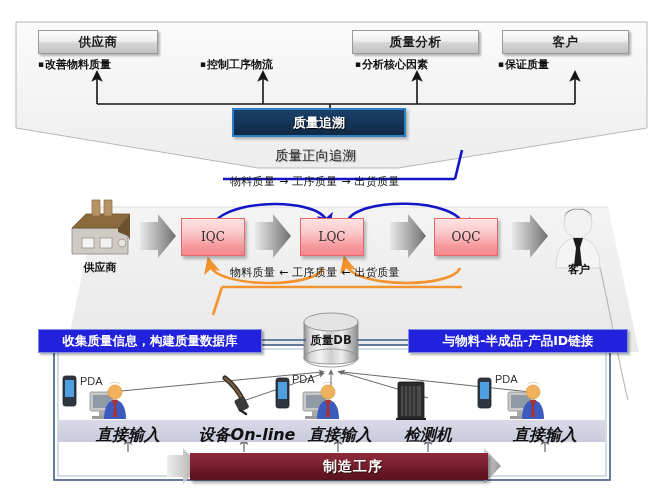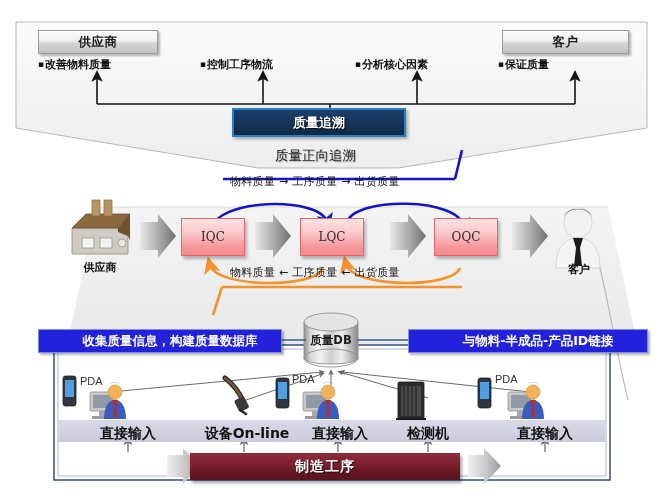--- a/index.html
+++ b/index.html
@@ -60,21 +60,20 @@
     position:absolute;font-size:11px;font-weight:normal;color:#111;white-space:nowrap;
     letter-spacing:.3px;
   }
 
   
   .banner{
     position:absolute;height:22px;line-height:22px;text-align:center;
     background:#2222dd;border:1px solid #7e8fe0;
     color:#ffffff;font-size:12.5px;font-weight:bold;white-space:nowrap;
     box-shadow:2px 2px 2px rgba(0,0,0,.3);
-    padding-left:20px;
   }
 
   
   .db{position:absolute;}
   .db-label{
     position:absolute;width:100%;text-align:center;font-size:11.5px;
     font-weight:bold;color:#1b1b1b;top:20px;
   }
 
   
@@ -85,22 +84,23 @@
     box-shadow:2px 3px 3px rgba(0,0,0,.35);
     text-shadow:1px 1px 1px rgba(0,0,0,.6);
   }
 
   
   .strip{
     position:absolute;left:58px;top:420px;width:547px;height:22px;
     background:linear-gradient(180deg,#d9dae6 0%,#c9cbdd 100%);
   }
   .stcap{
-    position:absolute;text-align:center;font-size:14px;font-weight:bold;color:#111;
+    position:absolute;text-align:center;font-size:16px;font-weight:bold;color:#111;
     white-space:nowrap;
+    font-style:italic;
   }
   .pda-cap{
     position:absolute;font-size:11px;color:#333;font-weight:normal;
     font-family:"Liberation Sans",sans-serif;
   }
 </style>
 </head>
 <body>
 
 <div id="stage">
@@ -309,20 +309,21 @@
 
   <div class="sh-box" style="left:38px;top:30px;width:118px;">供应商</div>
   <div class="sh-bullet" style="left:38px;top:57px;">
     <i>▪</i><span>改善物料质量</span>
   </div>
 
   <div class="sh-bullet" style="left:200px;top:57px;">
     <i>▪</i><span>控制工序物流</span>
   </div>
 
+  <div class="sh-box" style="left:352px;top:30px;width:125px;">质量分析</div>
   <div class="sh-bullet" style="left:355px;top:57px;">
     <i>▪</i><span>分析核心因素</span>
   </div>
 
   <div class="sh-box" style="left:502px;top:30px;width:125px;">客户</div>
   <div class="sh-bullet" style="left:498px;top:57px;">
     <i>▪</i><span>保证质量</span>
   </div>
 
   <div class="navy-box" style="left:232px;top:108px;width:170px;height:25px;line-height:25px;">质量追溯</div>
@@ -349,15 +350,15 @@
   <div class="pda-cap" style="left:80px;top:375px;">PDA</div>
   <div class="pda-cap" style="left:292px;top:373px;">PDA</div>
   <div class="pda-cap" style="left:495px;top:373px;">PDA</div>
 
   <div class="stcap" style="left:80px;top:425px;width:96px;">直接输入</div>
   <div class="stcap" style="left:195px;top:425px;width:104px;">设备On-line</div>
   <div class="stcap" style="left:292px;top:425px;width:96px;">直接输入</div>
   <div class="stcap" style="left:384px;top:425px;width:88px;">检测机</div>
   <div class="stcap" style="left:497px;top:425px;width:96px;">直接输入</div>
 
-  <div class="pbar" style="left:190px;top:453px;width:270px;">制造工序</div>
+  <div class="pbar" style="left:190px;top:453px;width:270px;padding-left:28px;">制造工序</div>
 
 </div>
 
 </body></html>

